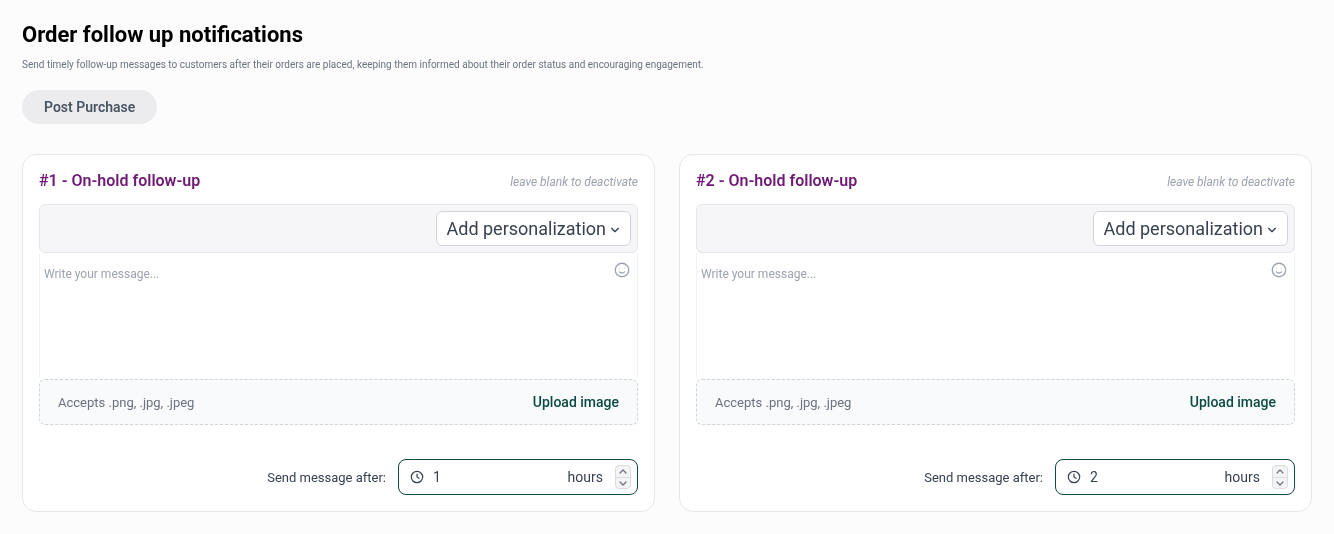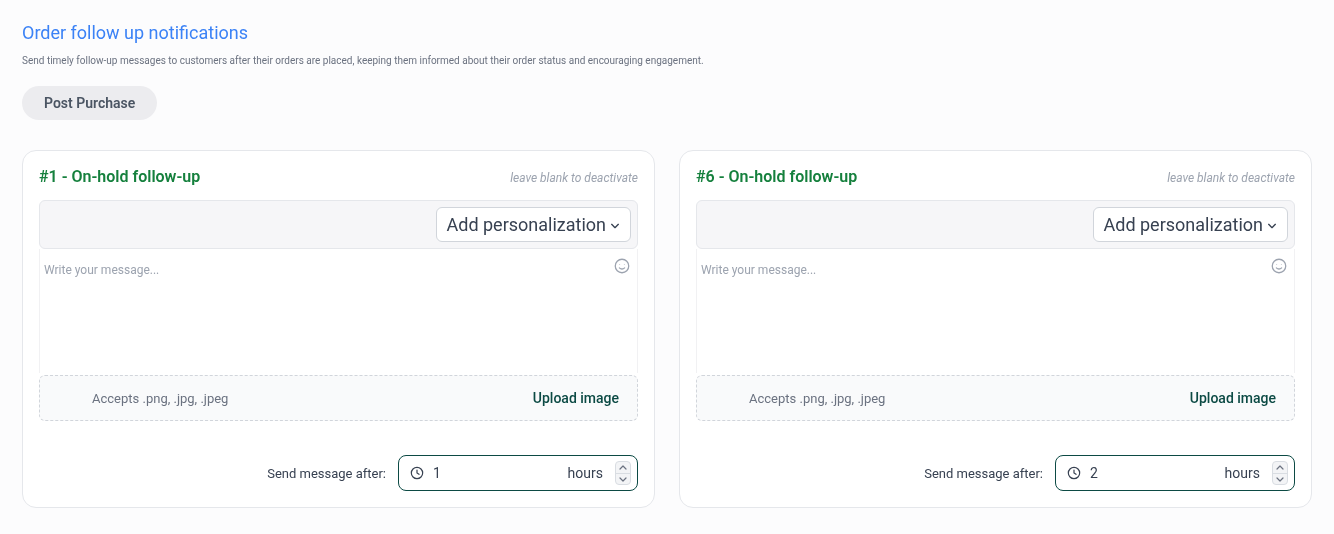--- a/index.html
+++ b/index.html
@@ -4,23 +4,23 @@
 <style>
   * { box-sizing: border-box; margin: 0; padding: 0; }
   body {
     font-family: -apple-system, BlinkMacSystemFont, "Segoe UI", Roboto, Helvetica, Arial, sans-serif;
     background: #fcfcfd;
     color: #374151;
     padding: 22px;
     width: 1334px;
   }
   .page-title {
-    font-size: 18px;
-    font-weight: 400;
-    color: #3b82f6;
+    font-size: 22px;
+    font-weight: 700;
+    color: #000000;
     margin-bottom: 12px;
   }
   .page-desc {
     font-size: 10px;
     color: #6b7280;
     margin-bottom: 20px;
   }
   .tabs {
     display: flex;
     gap: 12px;
@@ -56,21 +56,21 @@
   }
   .card-head {
     display: flex;
     justify-content: space-between;
     align-items: baseline;
     margin-bottom: 14px;
   }
   .card-title {
     font-size: 16px;
     font-weight: 600;
-    color: #15803d;
+    color: #701a75;
   }
   .deactivate-hint {
     font-size: 12px;
     font-style: italic;
     color: #9ca3af;
   }
   .toolbar {
     background: #f6f6f8;
     border: 1px solid #e5e7eb;
     border-radius: 6px;
@@ -123,21 +123,20 @@
     background: #f9fafb;
     padding: 14px 18px;
     display: flex;
     justify-content: space-between;
     align-items: center;
     margin-top: 2px;
   }
   .accepts {
     font-size: 13px;
     color: #6b7280;
-    margin-left: 34px;
   }
   .upload-btn {
     background: none;
     border: none;
     font-size: 14px;
     font-weight: 500;
     color: #0c4a44;
     cursor: pointer;
     font-family: inherit;
   }
@@ -270,21 +269,21 @@
                 <path d="M1 1l3 3 3-3" fill="none" stroke="currentColor" stroke-width="1.2" stroke-linecap="round" stroke-linejoin="round"></path>
               </svg>
           </button>
         </div>
       </div>
     </div>
   </div>
 
   <div class="card">
     <div class="card-head">
-      <div class="card-title">#6 - On-hold follow-up</div>
+      <div class="card-title">#2 - On-hold follow-up</div>
       <div class="deactivate-hint">leave blank to deactivate</div>
     </div>
 
     <div class="toolbar">
       <button class="add-personalization">
         <span>Add personalization</span>
         <span>
           <svg width="10" height="10" viewBox="0 0 12 12">
               <path d="M2 4l4 4 4-4" fill="none" stroke="currentColor" stroke-width="1.6" stroke-linecap="round" stroke-linejoin="round"></path>
             </svg>

